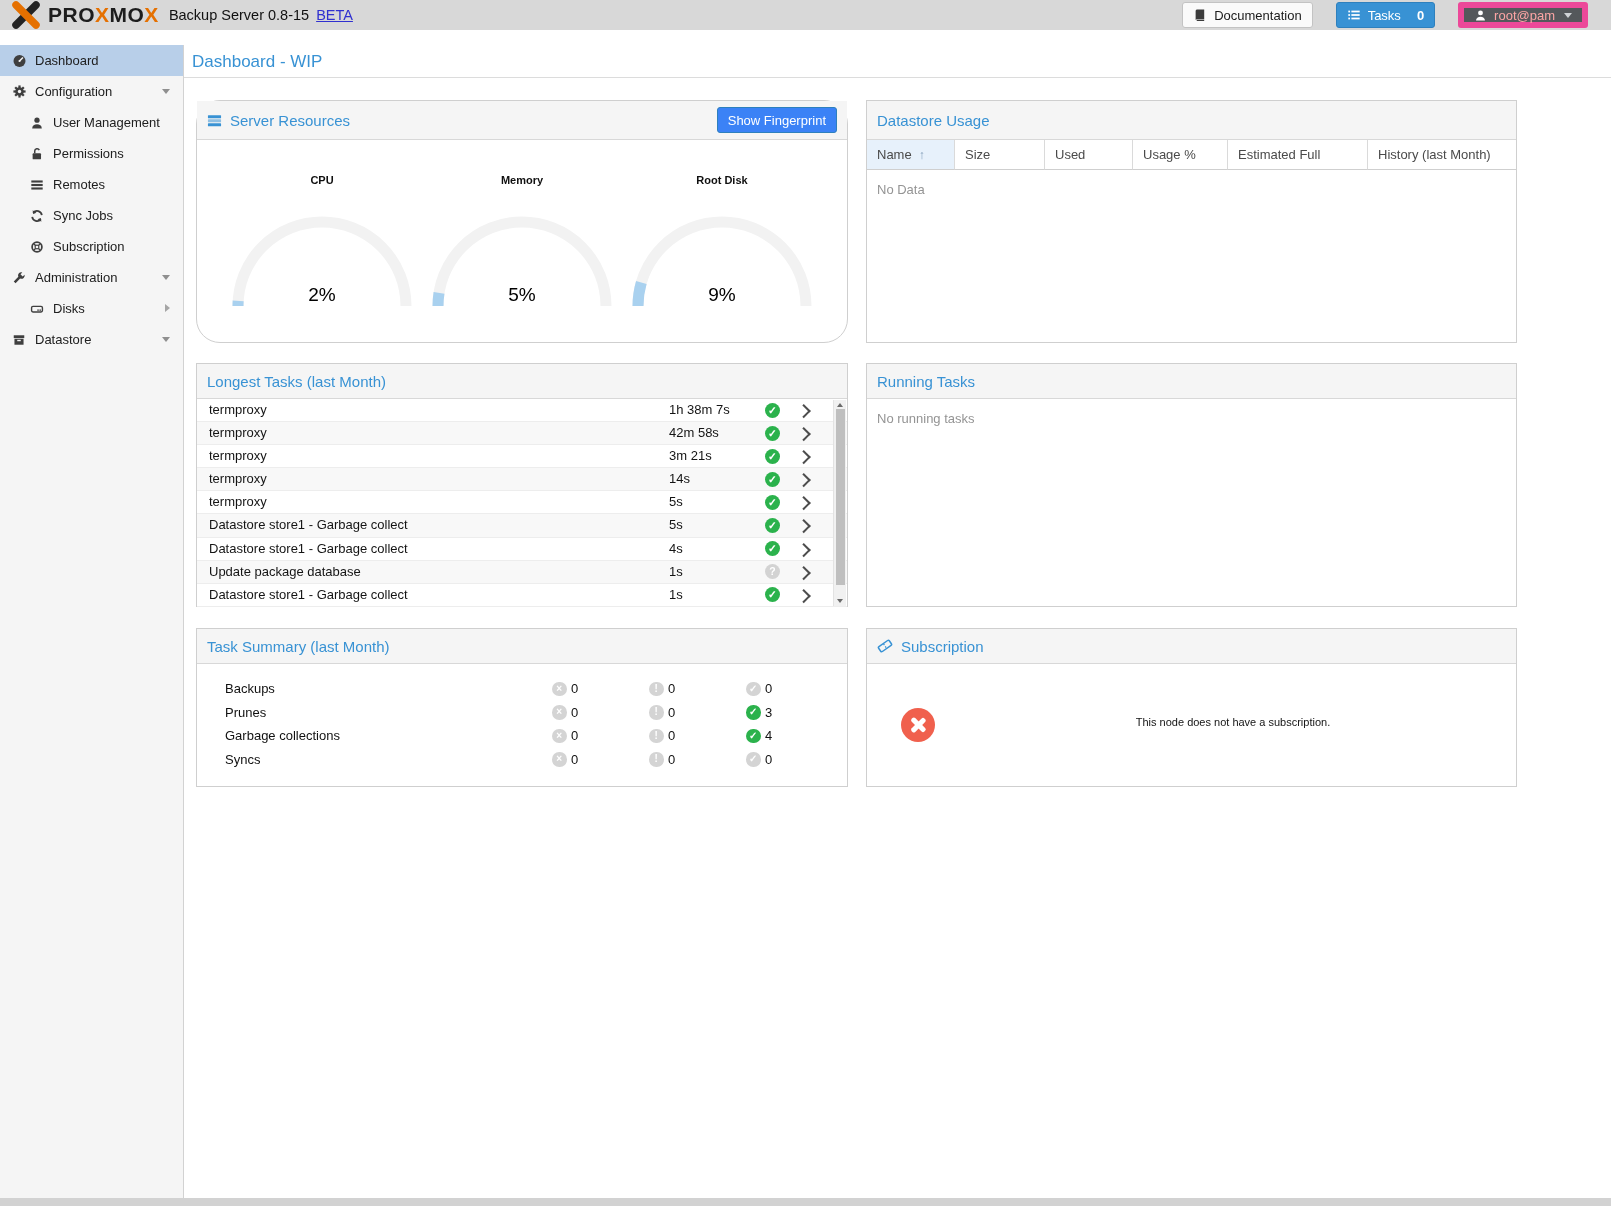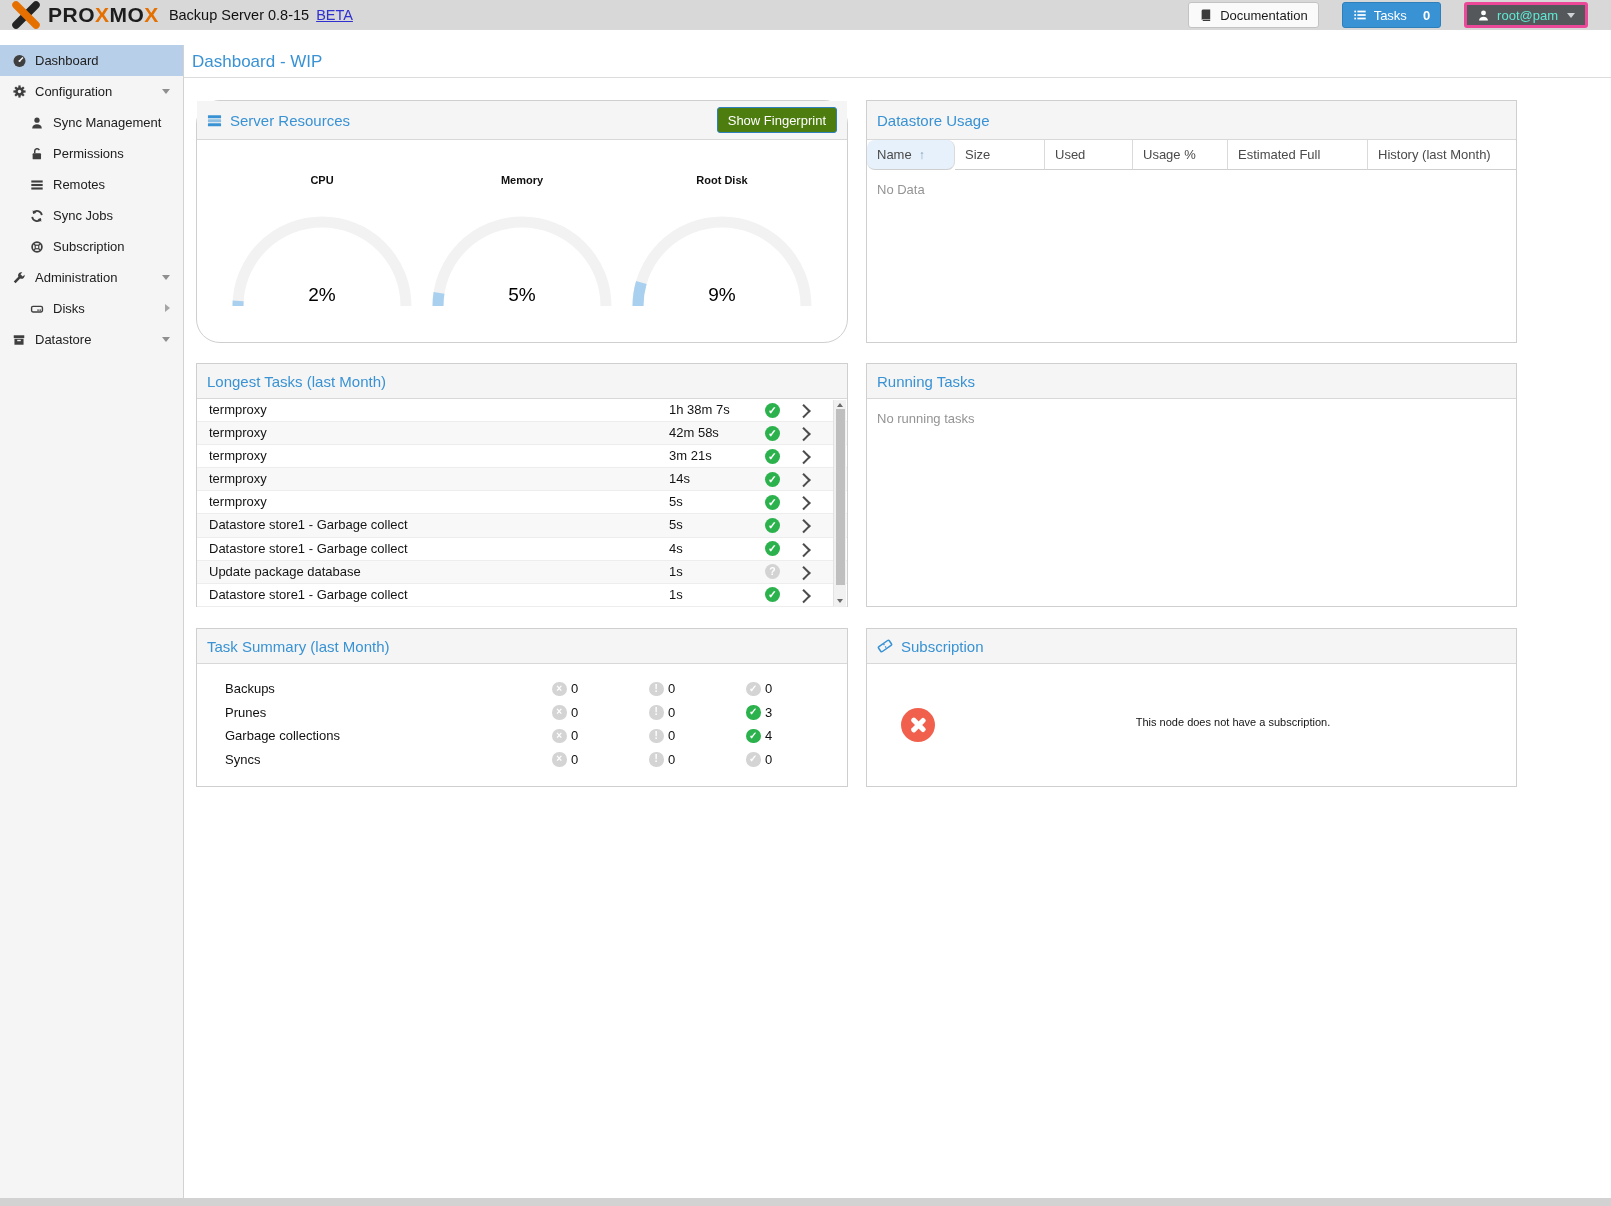--- a/index.html
+++ b/index.html
@@ -13,21 +13,21 @@
   .logo-word{margin-left:6px;font-size:21px;font-weight:800;letter-spacing:.5px;color:#1d1d1d;}
   .logo-word .ox{color:#e57000;}
   .app-subtitle{margin-left:10px;font-size:14.5px;color:#111;}
   .beta-link{margin-left:7px;font-size:14.5px;color:#3030d0;text-decoration:underline;cursor:pointer;}
   .tb-spacer{flex:1;}
   .tb-btn{height:26px;border-radius:3px;display:flex;align-items:center;padding:0 10px;
           font-size:13px;margin-right:23px;cursor:pointer;box-sizing:border-box;}
   .tb-doc{background:#fafafa;border:1px solid #c3c3c3;color:#1a1a1a;}
   .tb-tasks{background:#3892d4;border:1px solid #2e80bd;color:#fff;}
   .tb-tasks .cnt{margin-left:16px;font-weight:bold;}
-  .tb-user{background:#54585b;border:3px solid #ec4899;color:#5eead4;}
+  .tb-user{background:#54585b;border:6px solid #ec4899;color:#fca5a5;}
   .tb-btn svg{margin-right:7px;}
   .caret-dn-sm{width:0;height:0;border-left:4px solid transparent;border-right:4px solid transparent;
                border-top:5px solid #cfd3d6;margin-left:9px;}
 
   
   .sidebar{position:absolute;left:0;top:45px;width:184px;bottom:8px;background:#f5f5f5;
            border-right:1px solid #d2d2d2;box-sizing:border-box;}
   .side-item{position:relative;height:31px;line-height:31px;font-size:13px;color:#202020;
              display:flex;align-items:center;cursor:pointer;}
   .side-item.sel{background:#b8cfe9;}
@@ -53,39 +53,39 @@
            padding:0 10px;color:#3892d4;font-size:15px;position:relative;}
   .panel-h .h-ic{display:inline-flex;margin-right:8px;}
   .h38{height:38px;} .h34{height:34px;}
   .p-srv{left:196px;top:100px;width:652px;height:243px;border-radius:24px;}
   .p-dst{left:866px;top:100px;width:651px;height:243px;}
   .p-lt {left:196px;top:363px;width:652px;height:244px;}
   .p-rt {left:866px;top:363px;width:651px;height:244px;}
   .p-ts {left:196px;top:628px;width:652px;height:159px;}
   .p-sub{left:866px;top:628px;width:651px;height:159px;}
 
-  .fp-btn{position:absolute;right:10px;top:6px;height:26px;padding:0 10px;background:#4d7c0f;
+  .fp-btn{position:absolute;right:10px;top:6px;height:26px;padding:0 10px;background:#3b82f6;
           border:1px solid #2e80bd;border-radius:3px;color:#fff;font-size:13px;
           display:flex;align-items:center;cursor:pointer;box-sizing:border-box;}
 
   
   .srv-body{display:flex;justify-content:space-between;padding:34px 30px 0 30px;}
   .gauge{width:190px;text-align:center;}
   .g-title{font-size:11px;font-weight:bold;color:#101010;height:18px;}
   .g-wrap{position:relative;width:190px;height:112px;margin-top:8px;}
   .g-val{position:absolute;left:0;right:0;bottom:6px;text-align:center;font-size:19px;color:#000;}
 
   
   .dt-head{display:flex;height:30px;}
   .dt-col{border-right:1px solid #dadada;border-bottom:1px solid #cfcfcf;box-sizing:border-box;
           font-size:13px;color:#4a4a4a;line-height:29px;padding-left:10px;background:#fff;
           white-space:nowrap;overflow:hidden;cursor:pointer;}
   .dt-col.sorted{background:#e7f1fb;}
   .sort-arrow{color:#86a1bb;margin-left:7px;font-size:12px;}
-  .dt-col:nth-child(1){width:88px;border-radius:8px;} .dt-col:nth-child(2){width:90px;}
+  .dt-col:nth-child(1){width:88px;} .dt-col:nth-child(2){width:90px;}
   .dt-col:nth-child(3){width:88px;} .dt-col:nth-child(4){width:95px;}
   .dt-col:nth-child(5){width:140px;} .dt-col:nth-child(6){flex:1;border-right:none;}
   .empty-text{padding:12px 10px;font-size:13px;color:#949494;}
 
   
   .lt-list{position:relative;height:208px;overflow:hidden;}
   .task-row{position:relative;height:23.1px;line-height:22px;font-size:13px;color:#141414;
             border-bottom:1px solid #ededed;box-sizing:border-box;background:#fff;}
   .task-row.alt{background:#f8f8f8;}
   .t-name{position:absolute;left:12px;white-space:nowrap;}
@@ -192,21 +192,21 @@
         <span class="side-lb">Configuration</span>
         <span class="caret-down"></span>
       </div>
       <div class="side-item ind">
         <span class="side-ic">
           <svg width="14" height="14" viewBox="0 0 16 16">
             <circle cx="8" cy="4.8" r="3" fill="#3f3f3f"></circle>
             <path d="M2.5 14.2c0-3.2 2.6-4.8 5.5-4.8s5.5 1.6 5.5 4.8z" fill="#3f3f3f"></path>
           </svg>
         </span>
-        <span class="side-lb">Sync Management</span>
+        <span class="side-lb">User Management</span>
       </div>
       <div class="side-item ind">
         <span class="side-ic">
           <svg width="14" height="14" viewBox="0 0 16 16">
             <rect x="3" y="7.2" width="9.6" height="6.8" rx="1" fill="#3f3f3f"></rect>
             <path d="M5.4 7V4.6a2.7 2.7 0 0 1 5.2-1" fill="none" stroke="#3f3f3f" stroke-width="1.7"></path>
           </svg>
         </span>
         <span class="side-lb">Permissions</span>
       </div>

